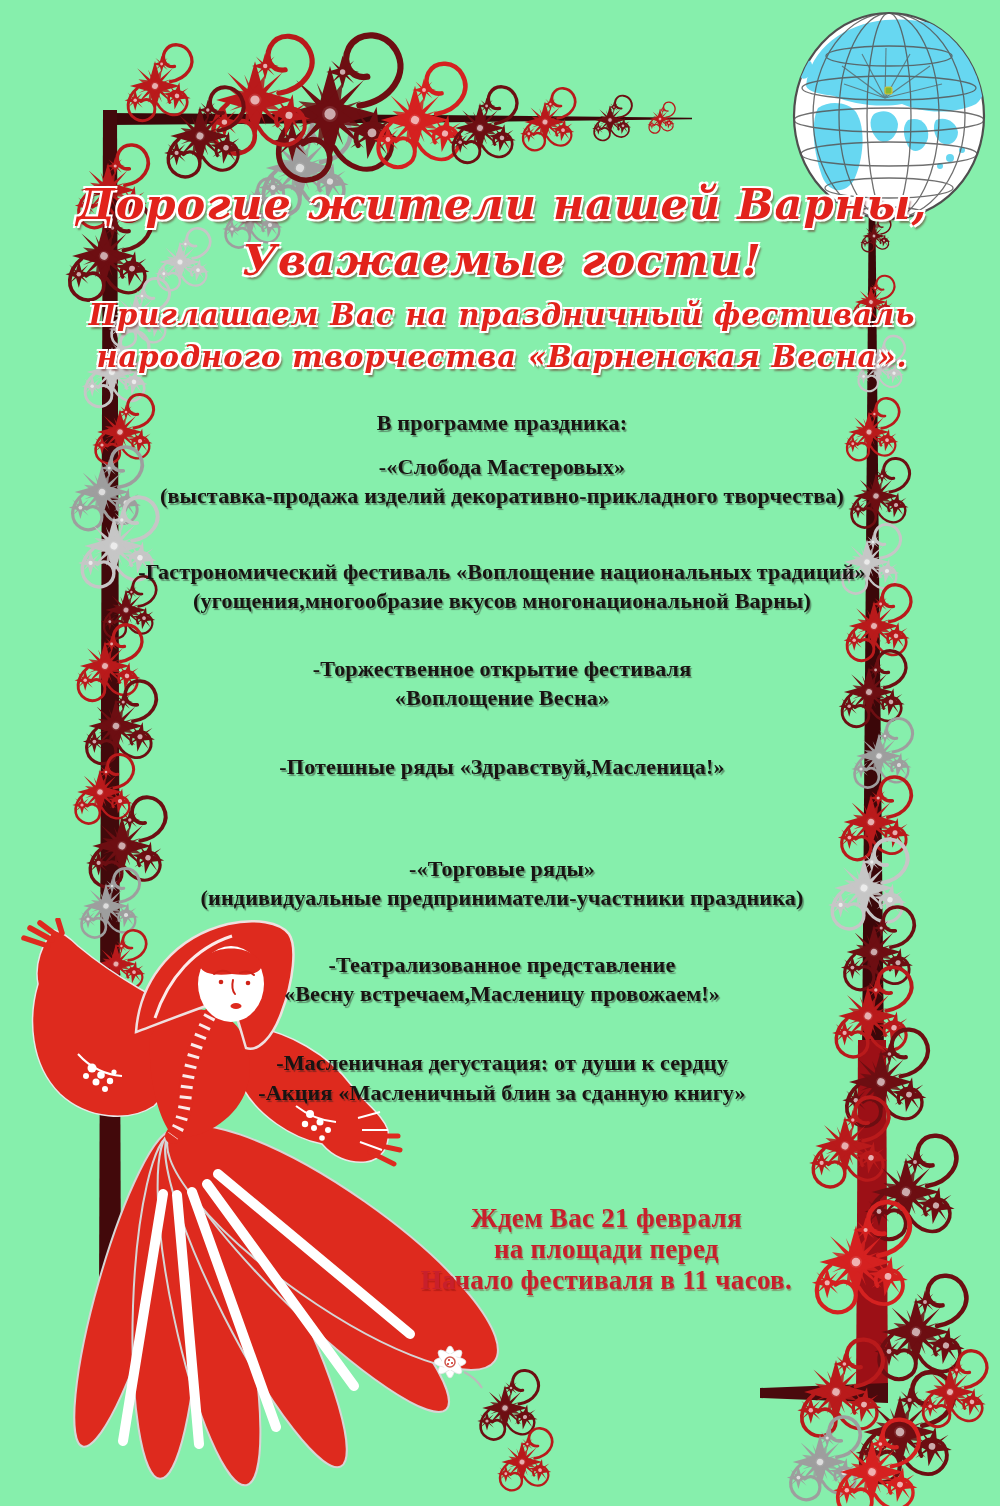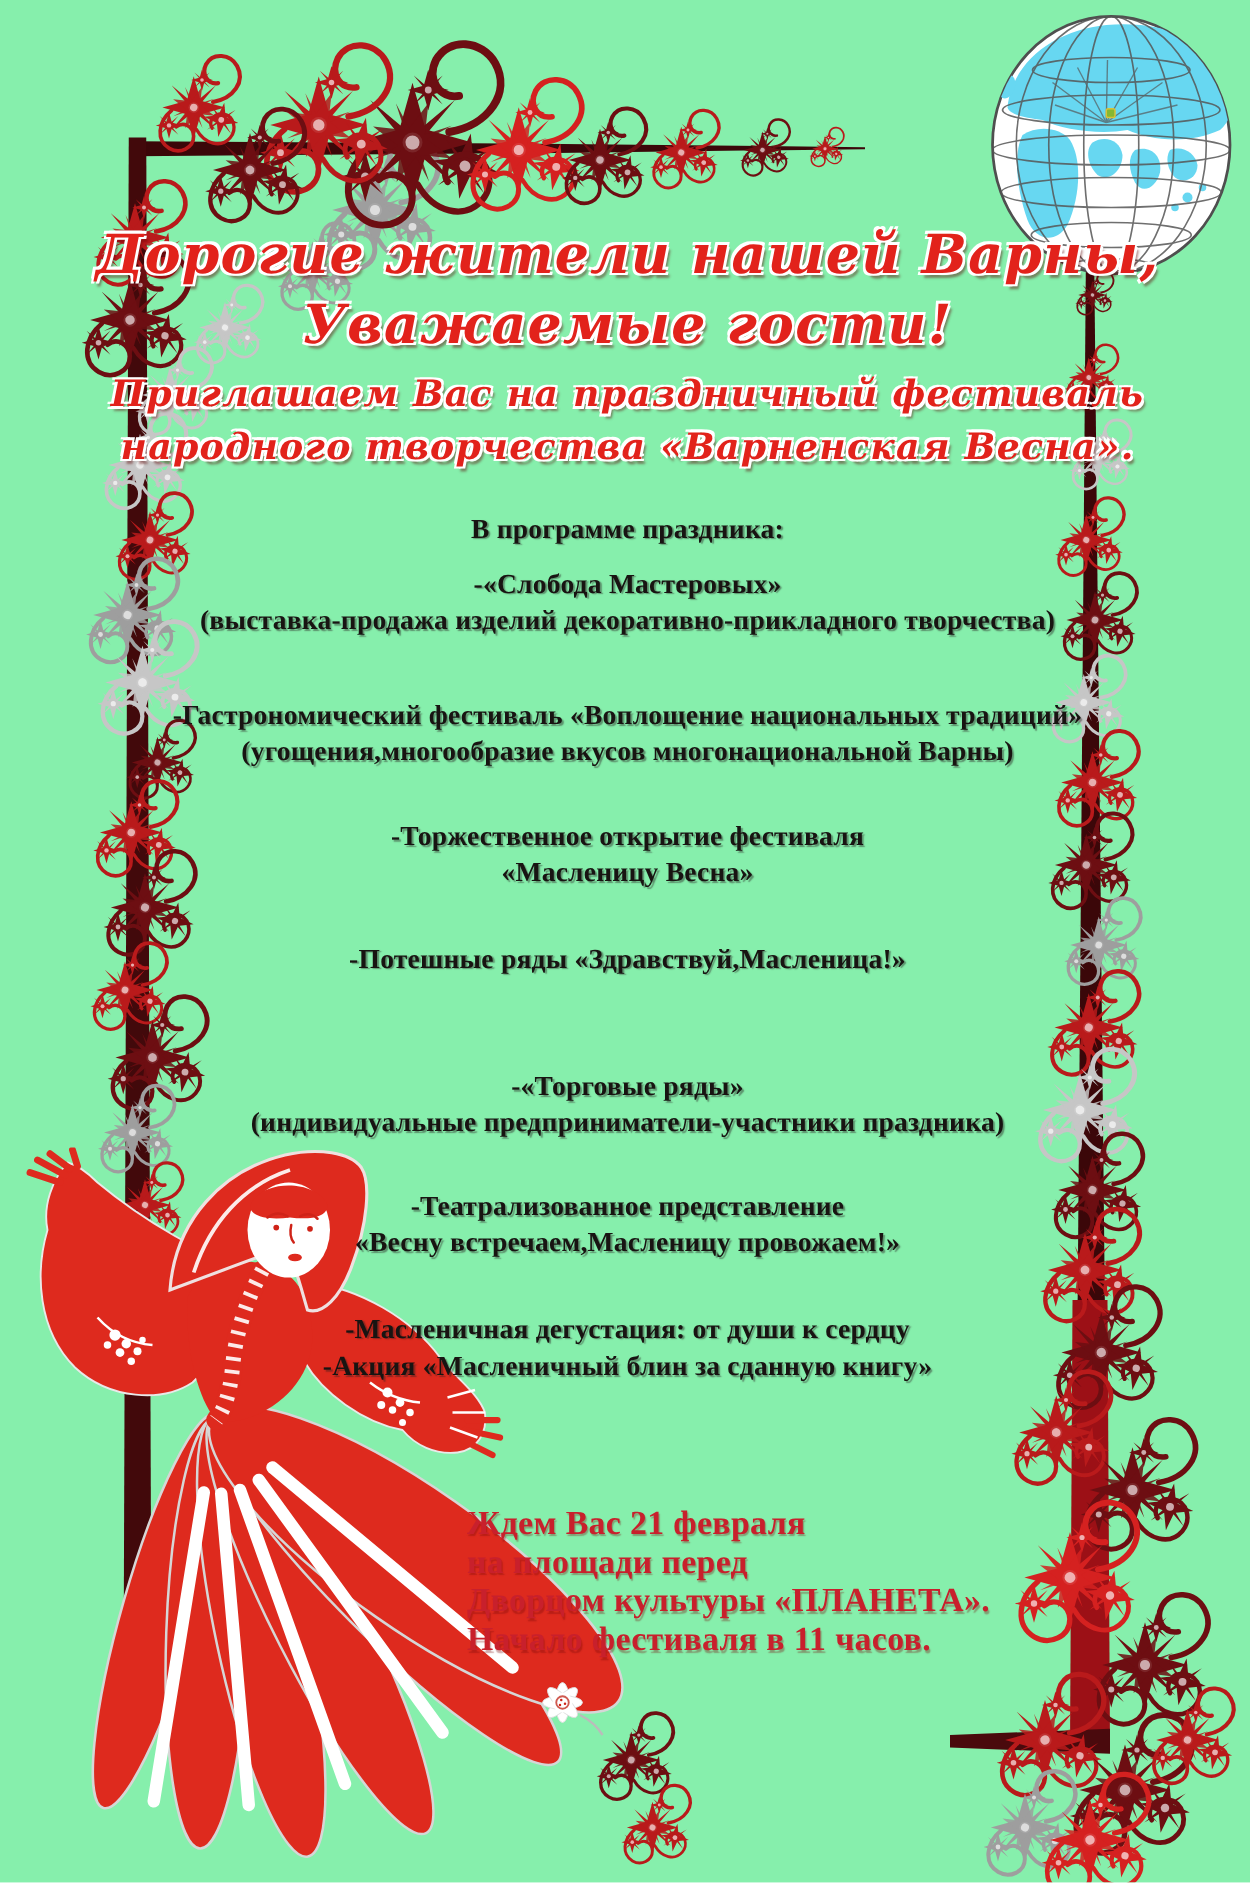--- a/index.html
+++ b/index.html
@@ -19,21 +19,21 @@
     text-shadow:-2px -2px 0 #fff,2px -2px 0 #fff,-2px 2px 0 #fff,2px 2px 0 #fff,3px 4px 2px rgba(90,0,0,.45);
   }
   .greeting{top:176px;font-size:43px;line-height:56px;letter-spacing:1px;}
   .invitation{top:294px;font-size:29px;line-height:42px;letter-spacing:1px;}
   .prog{
     color:#181412;font-weight:700;font-size:22px;line-height:29px;
     text-shadow:1.5px 1.5px 1px rgba(40,30,30,.45);letter-spacing:.2px;
   }
   .prog .sub:empty{display:none;}
   .footer{
-    position:absolute;z-index:4;right:208px;top:1203px;text-align:left;
+    position:absolute;z-index:4;right:208px;top:1203px;text-align:center;
     color:#c8202c;font-weight:700;font-size:27px;line-height:31px;
     text-shadow:1px 2px 1px rgba(120,10,10,.35);letter-spacing:.3px;
   }
   
   .c-dark{color:#6d0e12}.c-red{color:#b91a1b}.c-bright{color:#d52120}
   .c-gray{color:#9e9e9e}.c-silver{color:#c6c6c6}
 </style>
 </head>
 <body>
 
@@ -283,21 +283,21 @@
   <div class="textblock prog" style="top:452px">
     <div class="t">-«Слобода Мастеровых»</div>
     <div class="sub">(выставка-продажа изделий декоративно-прикладного творчества)</div>
   </div>
   <div class="textblock prog" style="top:557px">
     <div class="t">-Гастрономический фестиваль «Воплощение национальных традиций»</div>
     <div class="sub">(угощения,многообразие вкусов многонациональной Варны)</div>
   </div>
   <div class="textblock prog" style="top:654px">
     <div class="t">-Торжественное открытие фестиваля</div>
-    <div class="sub">«Масленицу Весна»</div>
+    <div class="sub">«Воплощение Весна»</div>
   </div>
   <div class="textblock prog" style="top:752px">
     <div class="t">-Потешные ряды «Здравствуй,Масленица!»</div>
   </div>
   <div class="textblock prog" style="top:854px">
     <div class="t">-«Торговые ряды»</div>
     <div class="sub">(индивидуальные предприниматели-участники праздника)</div>
   </div>
   <div class="textblock prog" style="top:950px">
     <div class="t">-Театрализованное представление</div>
@@ -307,17 +307,16 @@
     <div class="t">-Масленичная дегустация: от души к сердцу</div>
 
   </div>
   <div class="textblock prog" style="top:1078px">
     <div class="t">-Акция «Масленичный блин за сданную книгу»</div>
   </div>
 
   <div class="footer">
     <div>Ждем Вас 21 февраля</div>
     <div>на площади перед</div>
-    <div>Дворцом культуры «ПЛАНЕТА».</div>
     <div>Начало фестиваля в 11 часов.</div>
   </div>
 
 </div>
 
 </body></html>

